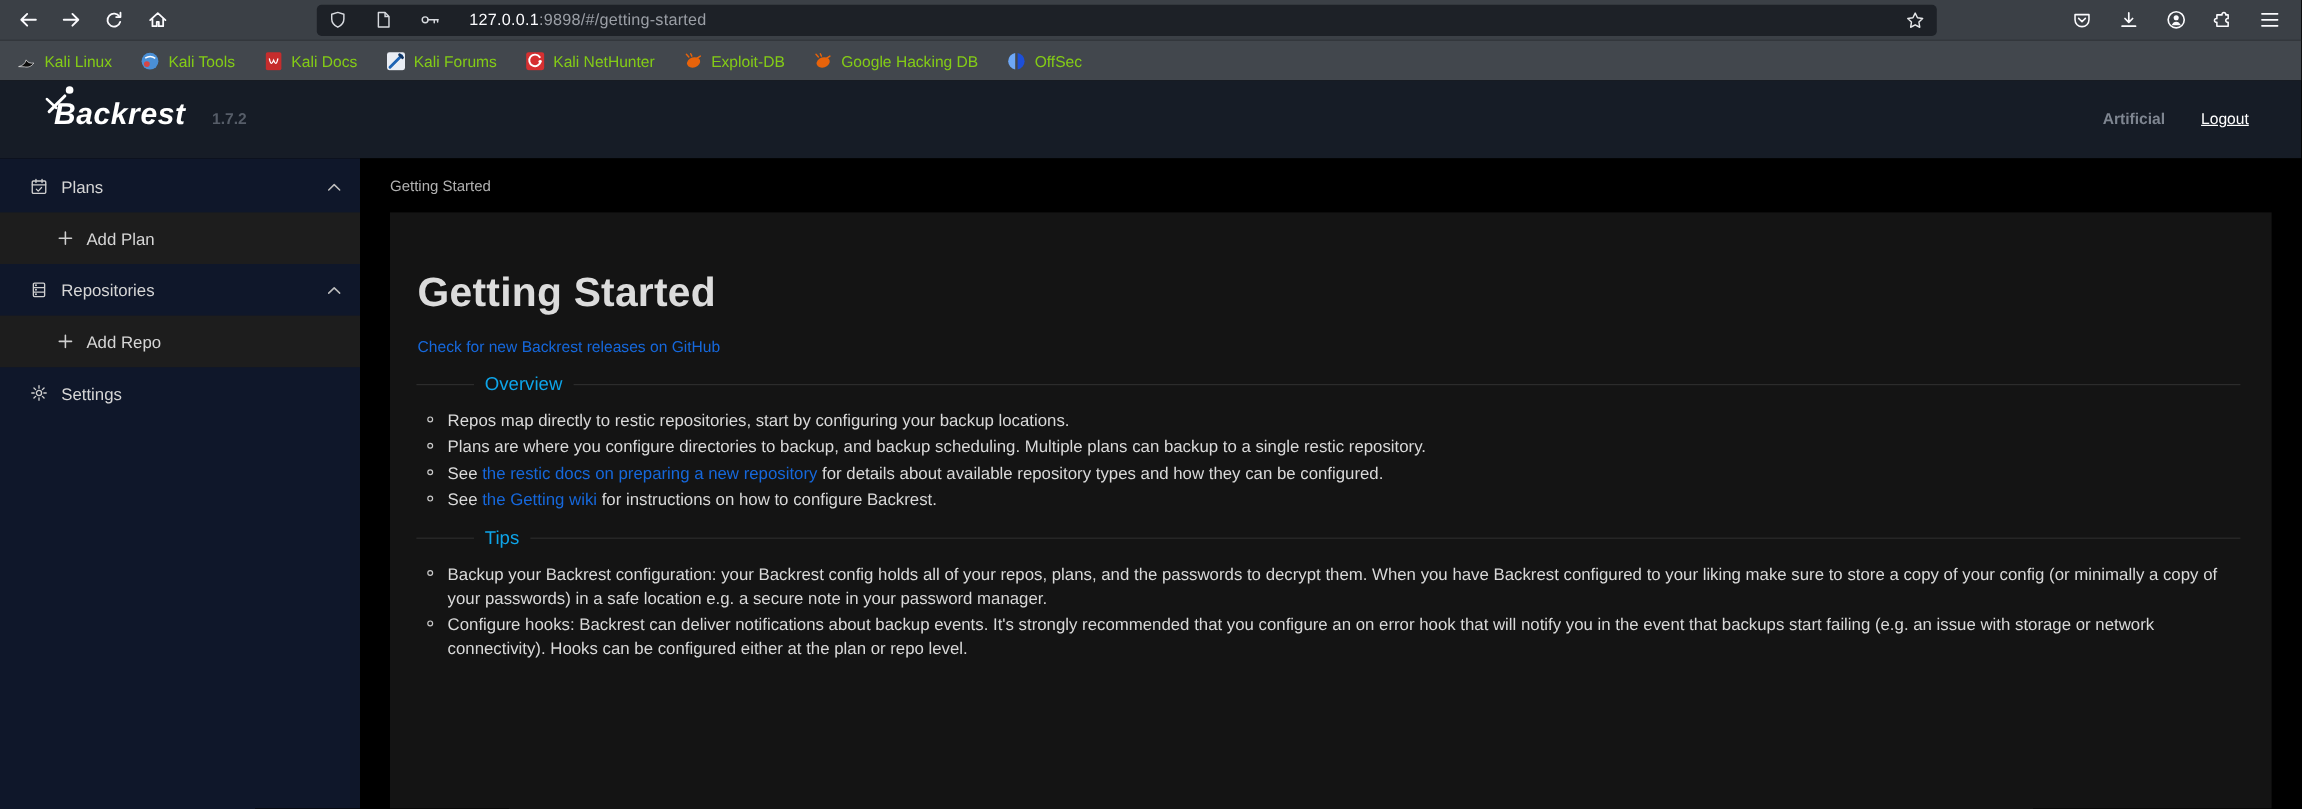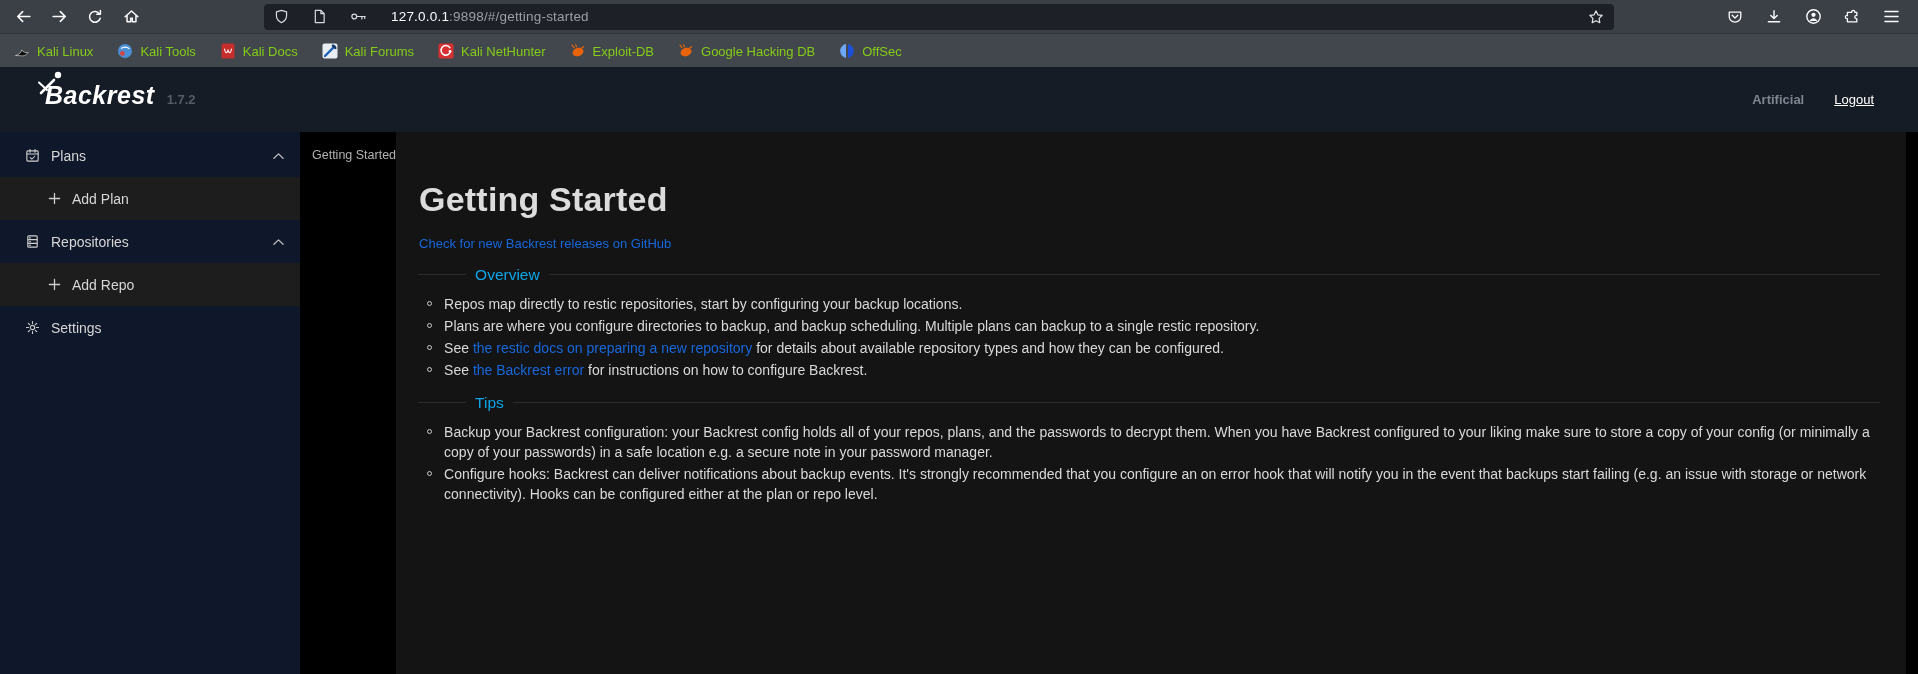--- a/index.html
+++ b/index.html
@@ -29,38 +29,38 @@
     height:33px; background:#42474d; display:flex; align-items:center;
     padding:0 14px; gap:24px;
   }
   .bookmark { display:flex; align-items:flex-end; gap:7px; color:#84cc16; font-size:13px; white-space:nowrap; }
   .favicon { width:16px; height:16px; display:flex; align-items:center; justify-content:center; }
   
   .app-header {
     height:65px; background:#161c26; display:flex; align-items:baseline;
     padding:14px 44px 0 45px;
   }
-  .logo-wrap { display:flex; align-items:baseline; position:relative; }
+  .logo-wrap { display:flex; align-items:baseline; position:relative;gap:10px; }
   .logo-figure { position:absolute; left:-8px; top:-12px; }
   .logo-text { color:#fff; font-size:25px; font-weight:700; font-style:italic; letter-spacing:.5px; }
   .version { color:#565d68; font-size:13px; font-weight:700; margin-left:12px; }
   .header-right { margin-left:auto; display:flex; align-items:baseline; gap:30px; }
   .user-label { color:#7e8590; font-size:13px; font-weight:700; }
   .logout-link { color:#ffffff; font-size:13px; }
   
   .app-body { display:flex; height:542px; }
   .sidebar { width:300px; background:#0f172a; flex:none; padding-top:2px; }
   .menu-item {
     height:43px; display:flex; align-items:center; gap:11px;
     padding:0 16px 0 25px; color:#d6d6d6; font-size:14px; cursor:pointer;
   }
   .menu-item.sub { padding-left:48px; background:#1d1d1d; }
   .menu-item .mi-icon { display:flex; align-items:center; color:#cfcfcf; }
   .menu-item .chevron { margin-left:auto; color:#bdbdbd; display:flex; }
-  .main { flex:1; background:#000; display:flex; flex-direction:row; padding:0 12px; min-width:0; }
+  .main { flex:1; background:#000; display:flex; flex-direction:column; padding:0 25px; min-width:0; }
   .breadcrumb { height:45px; display:flex; align-items:center; color:#b1b1b1; font-size:12.5px; }
   .card { flex:1; background:#141414; padding:24px 26px 0 22px; overflow:hidden; }
   .page-title { color:#dcdcdc; font-size:34px; font-weight:700; letter-spacing:.2px; margin:22px 0 0 1px; line-height:1.25; }
   .release-link { display:inline-block; margin:15px 0 0 1px; font-size:13px; color:#1668dc; text-decoration:none; }
   .divider { display:flex; align-items:center; margin-top:14px; }
   .divider .dl { width:48px; border-top:1px solid #2c2c2c; }
   .divider .dt { padding:0 9px; color:#0ea5e9; font-size:15.5px; white-space:nowrap; }
   .divider .dr { flex:1; border-top:1px solid #2c2c2c; }
   ul.doc-list { list-style:none; margin:10px 0 0 0; }
   ul.doc-list li {
@@ -341,21 +341,21 @@
           <li>
             <span class="bullet"></span>
             <span>Plans are where you configure directories to backup, and backup scheduling. Multiple plans can backup to a single restic repository.</span>
           </li>
           <li>
             <span class="bullet"></span>
             <span>See </span><a href="#">the restic docs on preparing a new repository</a><span> for details about available repository types and how they can be configured.</span>
           </li>
           <li>
             <span class="bullet"></span>
-            <span>See </span><a href="#">the Backrest error</a><span> for instructions on how to configure Backrest.</span>
+            <span>See </span><a href="#">the Getting wiki</a><span> for instructions on how to configure Backrest.</span>
           </li>
         </ul>
 
         <div class="divider">
           <span class="dl"></span>
           <span class="dt">Tips</span>
           <span class="dr"></span>
         </div>
 
         <ul class="doc-list">

